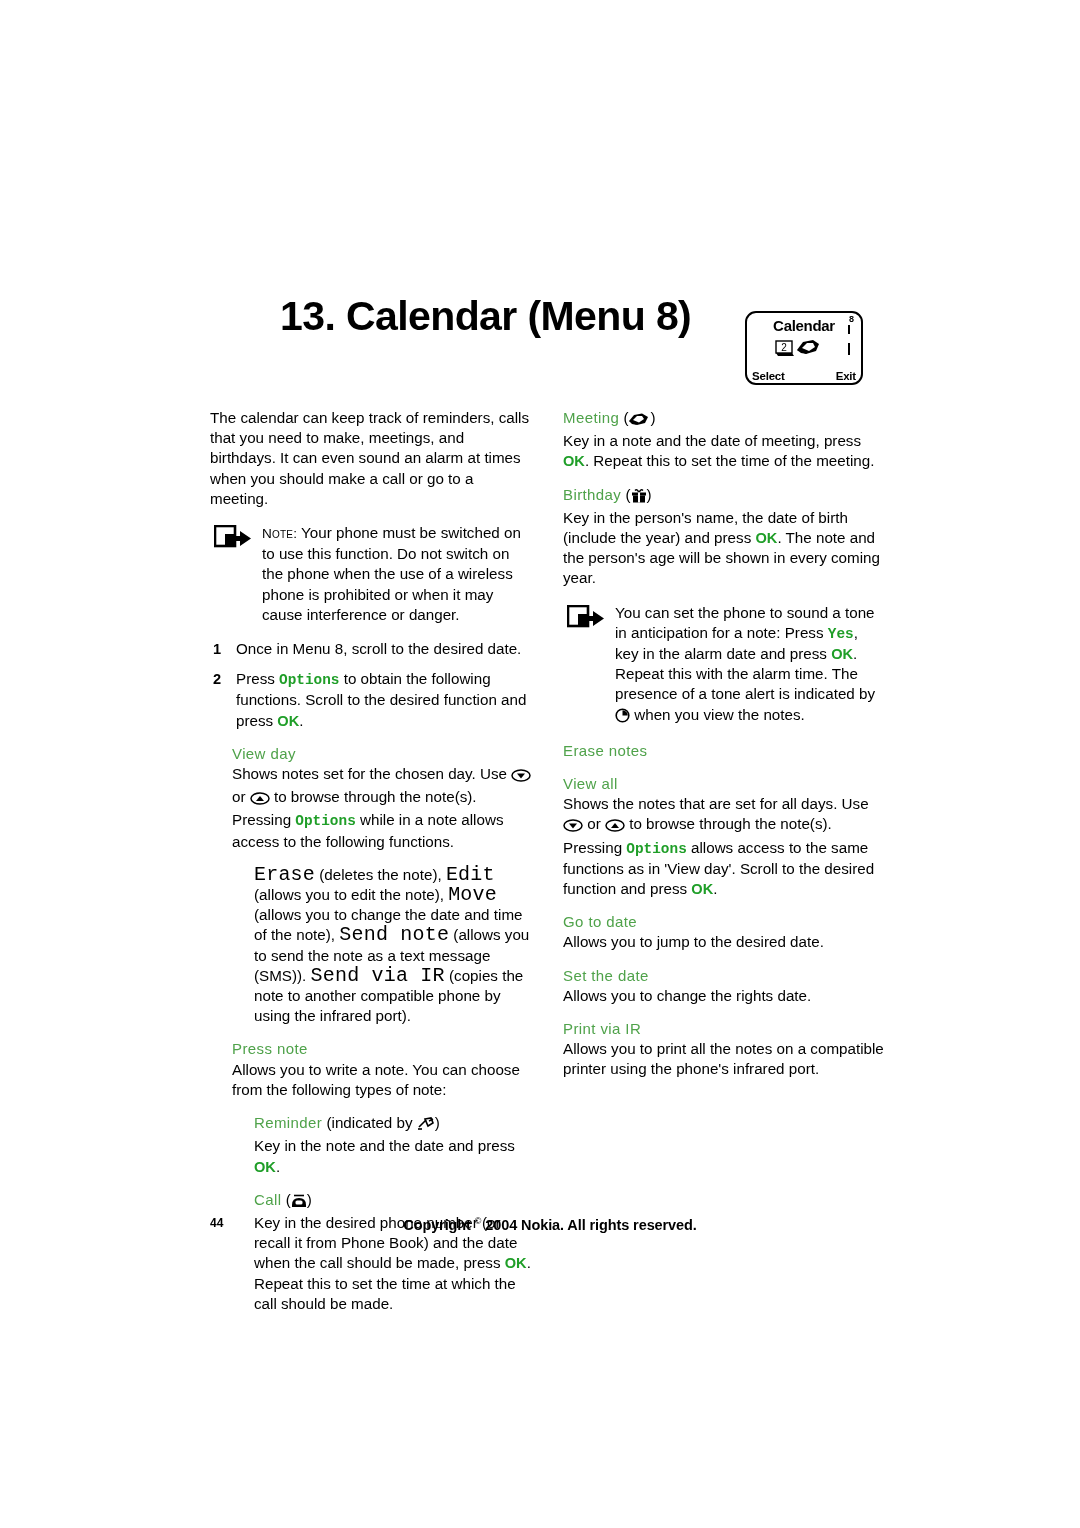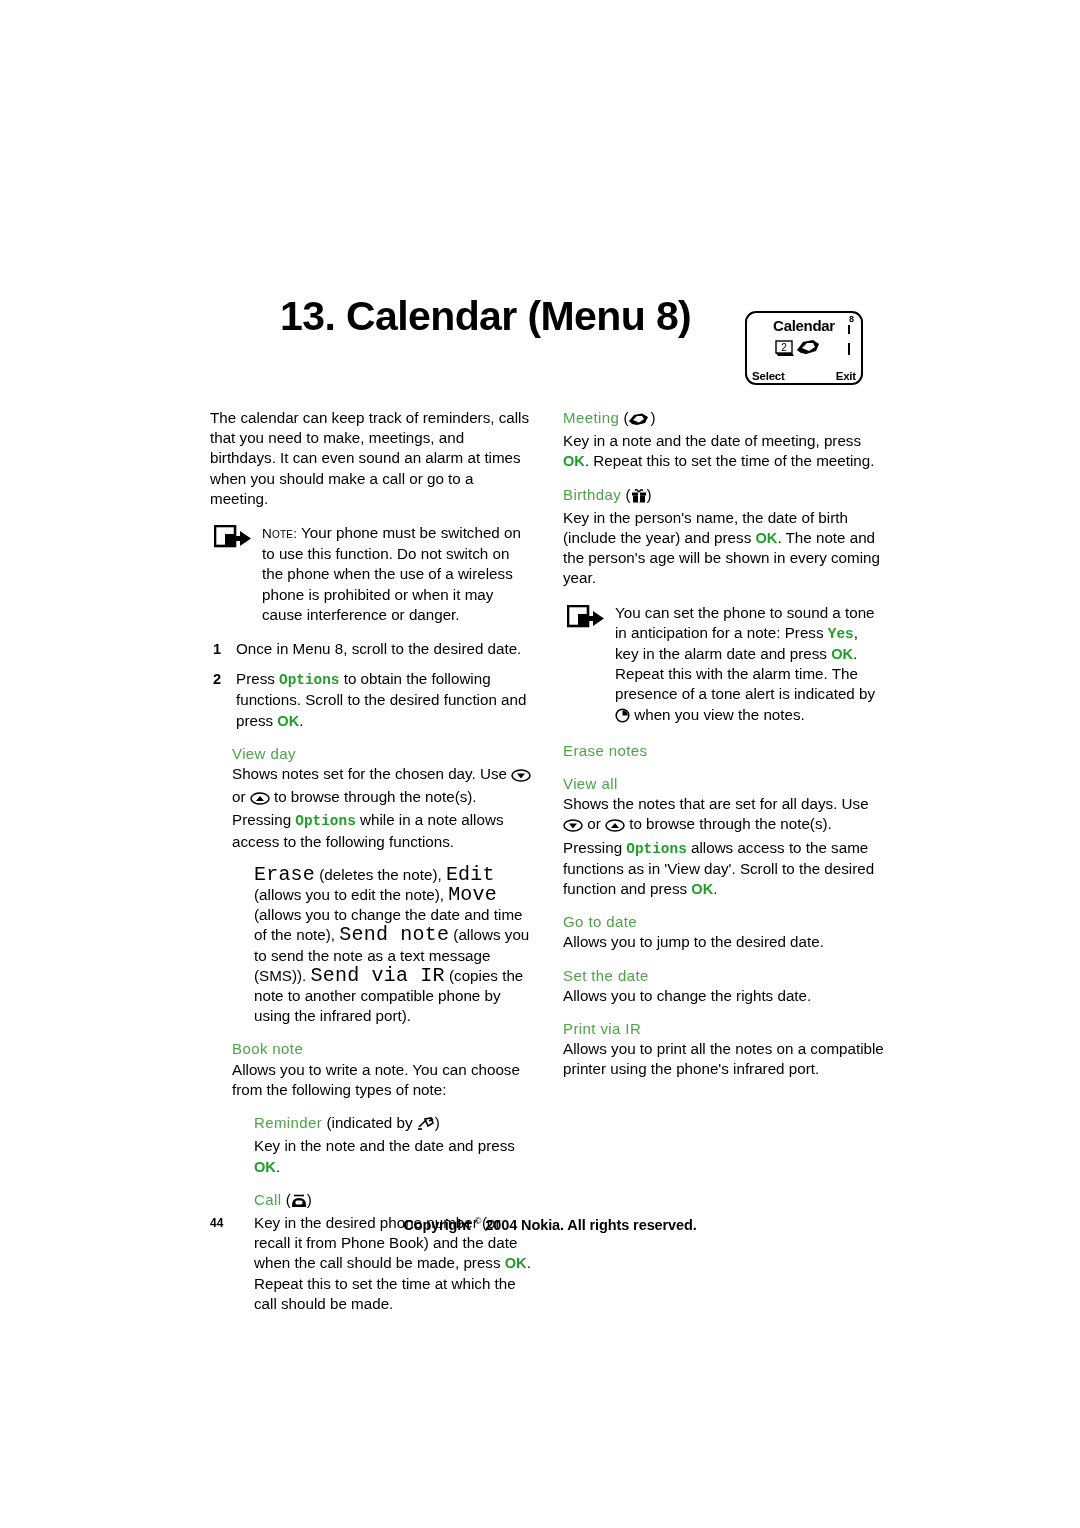--- a/index.html
+++ b/index.html
@@ -290,21 +290,21 @@
               <ellipse cx="10" cy="6.5" rx="9" ry="5.6" fill="#fff" stroke="#000" stroke-width="1.5"></ellipse>
               <path d="M6 9 L14 9 L10 4 Z" fill="#000"></path>
             </svg></span><span> to browse through the note(s). Pressing </span><span class="mono-bold">Options</span><span> while in a note allows access to the following functions.</span></span>
     </div>
 
     <div class="section indent2" style="margin-left:44px;">
       <span class="mono">Erase</span><span> (deletes the note), </span><span class="mono">Edit</span><span> (allows you to edit the note), </span><span class="mono">Move</span><span> (allows you to change the date and time of the note), </span><span class="mono">Send note</span><span> (allows you to send the note as a text message (SMS)). </span><span class="mono">Send via IR</span><span> (copies the note to another compatible phone by using the infrared port).</span>
     </div>
 
     <div class="section indent1">
-      <span class="mono-head section-head">Book note</span>
+      <span class="mono-head section-head">Press note</span>
       <span class="section-body">Allows you to write a note. You can choose from the following types of note:</span>
     </div>
 
     <div class="section" style="margin-left:44px;">
       <span class="section-head"><span class="mono-head">Reminder</span><span> (indicated by </span><span class="icon-inline"><svg width="18" height="14" viewBox="0 0 18 14">
               <path d="M2 10 L9 3" stroke="#000" stroke-width="1.6" fill="none"></path>
               <path d="M8 2 L14 1 L16 6 L11 9 Z" fill="none" stroke="#000" stroke-width="1.6"></path>
               <path d="M12 4 L16 2" stroke="#000" stroke-width="1.4"></path>
               <path d="M1 12 L5 12" stroke="#000" stroke-width="1.6"></path>
             </svg></span><span>)</span></span>

